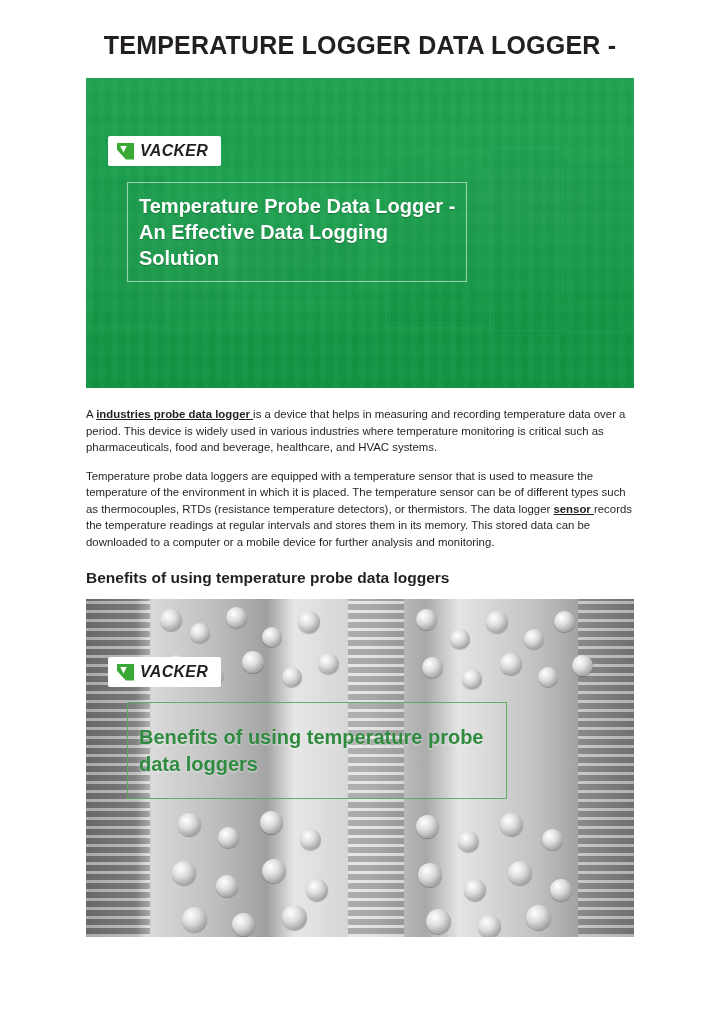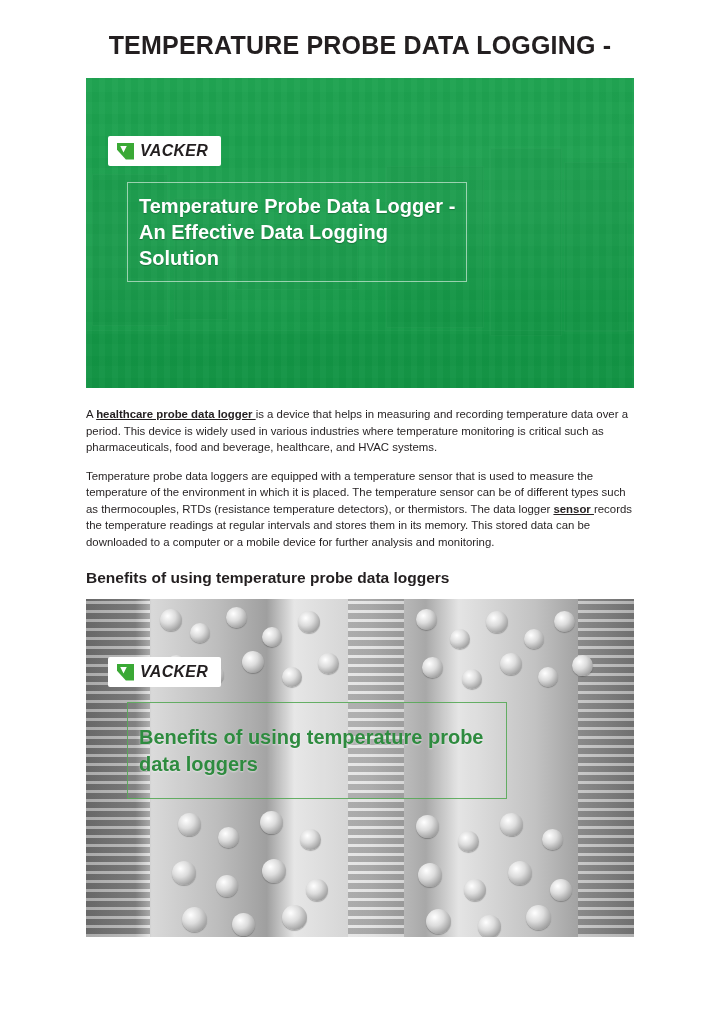--- a/index.html
+++ b/index.html
@@ -223,21 +223,21 @@
     padding-right: 10px;
     text-shadow: 0 1px 2px rgba(255,255,255,0.5);
   }
 </style>
 </head>
 <body>
 
 <div class="page">
 
   <h1 class="doc-title">
-    <span class="line">TEMPERATURE PROBE DATA LOGGING -</span>
+    <span class="line">TEMPERATURE LOGGER DATA LOGGER -</span>
   </h1>
 
   <div class="hero">
     <div class="hero-photo"></div>
     <div class="hero-machines">
       <span style="left:6px;  top:96px;  width:74px;  height:150px;"></span>
       <span style="left:88px; top:120px; width:52px;  height:120px;"></span>
       <span style="left:300px;top:88px;  width:96px;  height:160px;"></span>
       <span style="left:404px;top:70px;  width:70px;  height:186px;"></span>
       <span style="left:478px;top:84px;  width:62px;  height:168px;"></span>
@@ -250,21 +250,21 @@
       <span class="mark"></span>
       <span class="word">VACKER</span>
     </div>
 
     <div class="hero-caption">
       <span class="hero-caption-text">Temperature Probe Data Logger - An Effective Data Logging Solution</span>
     </div>
   </div>
 
   <div class="body-copy">
-    <p><span>A </span><a class="link" href="#">healthcare probe data logger </a><span>is a device that helps in measuring and recording temperature data over a period. This device is widely used in various industries where temperature monitoring is critical such as pharmaceuticals, food and beverage, healthcare, and HVAC systems.</span></p>
+    <p><span>A </span><a class="link" href="#">industries probe data logger </a><span>is a device that helps in measuring and recording temperature data over a period. This device is widely used in various industries where temperature monitoring is critical such as pharmaceuticals, food and beverage, healthcare, and HVAC systems.</span></p>
 
 
     <p><span>Temperature probe data loggers are equipped with a temperature sensor that is used to measure the temperature of the environment in which it is placed. The temperature sensor can be of different types such as thermocouples, RTDs (resistance temperature detectors), or thermistors. The data logger </span><a class="link" href="#">sensor </a><span>records the temperature readings at regular intervals and stores them in its memory. This stored data can be downloaded to a computer or a mobile device for further analysis and monitoring.</span></p>
   </div>
 
   <h2 class="section-heading">Benefits of using temperature probe data loggers</h2>
 
   <div class="hero2">
     <div class="hero2-photo"></div>
     <div class="hero2-belt" style="left:0px; width:64px;"></div>

